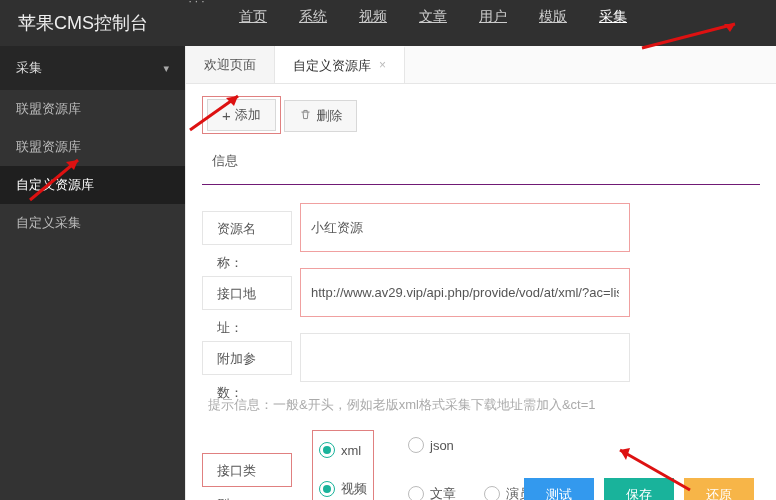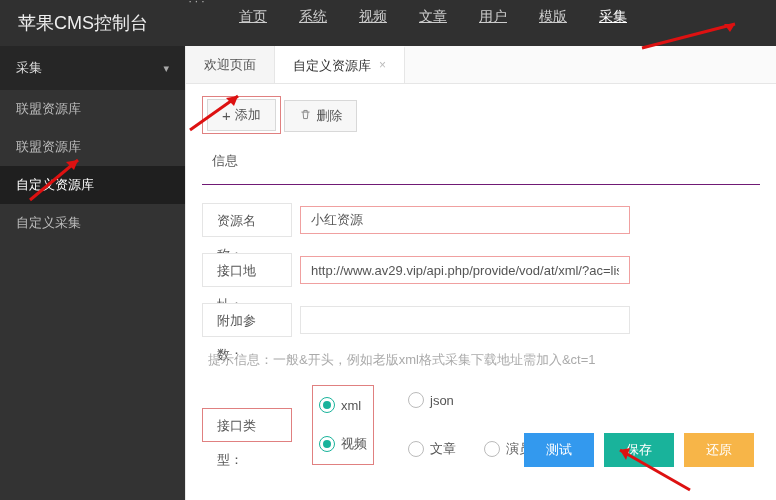--- a/index.html
+++ b/index.html
@@ -31,21 +31,21 @@
 .toolbar .btn { display: inline-flex; align-items: center; gap: 4px; height: 32px; padding: 0 14px; border: 1px solid #d8d8d8; background: #f7f7f7; color: #555; cursor: pointer; font-size: 13px; }
 .toolbar .plus { font-size: 15px; line-height: 1; }
 .toolbar .trash svg { width: 13px; height: 13px; }
 
 .content { flex: 1; padding: 0 16px 12px; overflow: visible; }
 .panel-title { padding: 18px 10px 14px; color: #555; border-bottom: 1px solid #701a75; font-size: 13px; }
 .form { padding: 10px 0; }
 .row { display: flex; align-items: center; padding: 8px 0; }
 .row .label { width: 90px; padding: 0 14px; color: #555; text-align: left; border: 1px solid #e5e5e5; height: 34px; line-height: 34px; background: #fff; font-size: 13px; }
 .row .control { flex: 1; margin-left: 8px; }
-.row input[type=text] { height: 28px; width: 330px; border: 1px solid #f0a0a0; padding: 0 10px; color: #555; font-size: 13px; }
+.row input[type=text] { height: 49px; width: 330px; border: 1px solid #f0a0a0; padding: 0 10px; color: #555; font-size: 13px; }
 .row input.plain { border: 1px solid #e5e5e5; width: 330px; }
 .hint { color: #aaa; padding: 6px 0 8px 6px; font-size: 13px; }
 
 .row.radio-row .label { border: 1px solid #e5e5e5; }
 .radio-group { display: flex; gap: 28px; padding-left: 12px; align-items: center; }
 .radio { display: inline-flex; align-items: center; gap: 6px; cursor: pointer; color: #555; font-size: 13px; }
 .radio .dot { width: 16px; height: 16px; border: 1px solid #bbb; border-radius: 50%; position: relative; }
 .radio.selected .dot { border-color: #19b39b; }
 .radio.selected .dot::after { content: ""; position: absolute; top: 3px; left: 3px; width: 8px; height: 8px; border-radius: 50%; background: #19b39b; }
 

